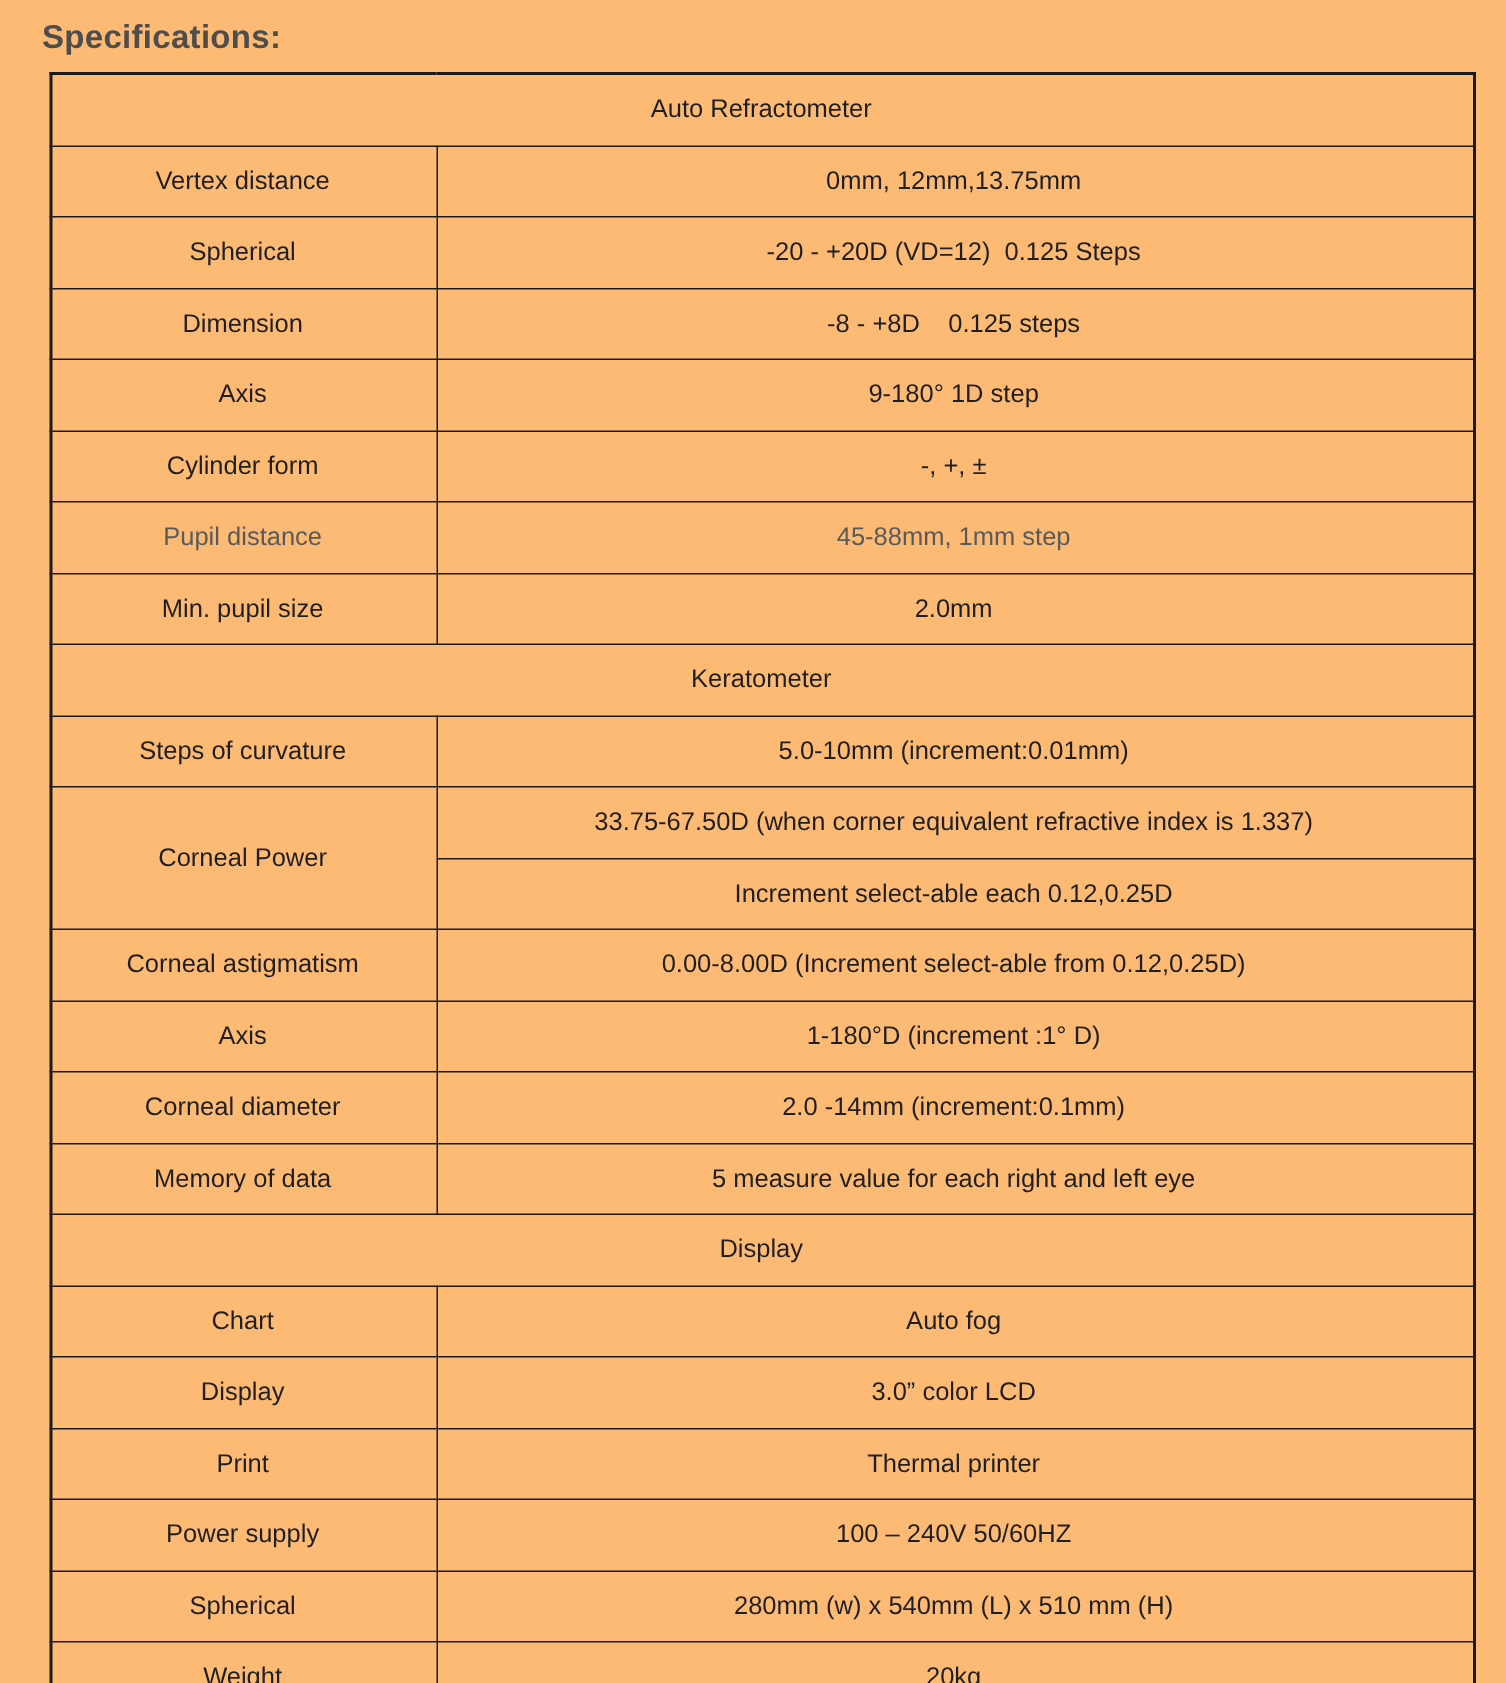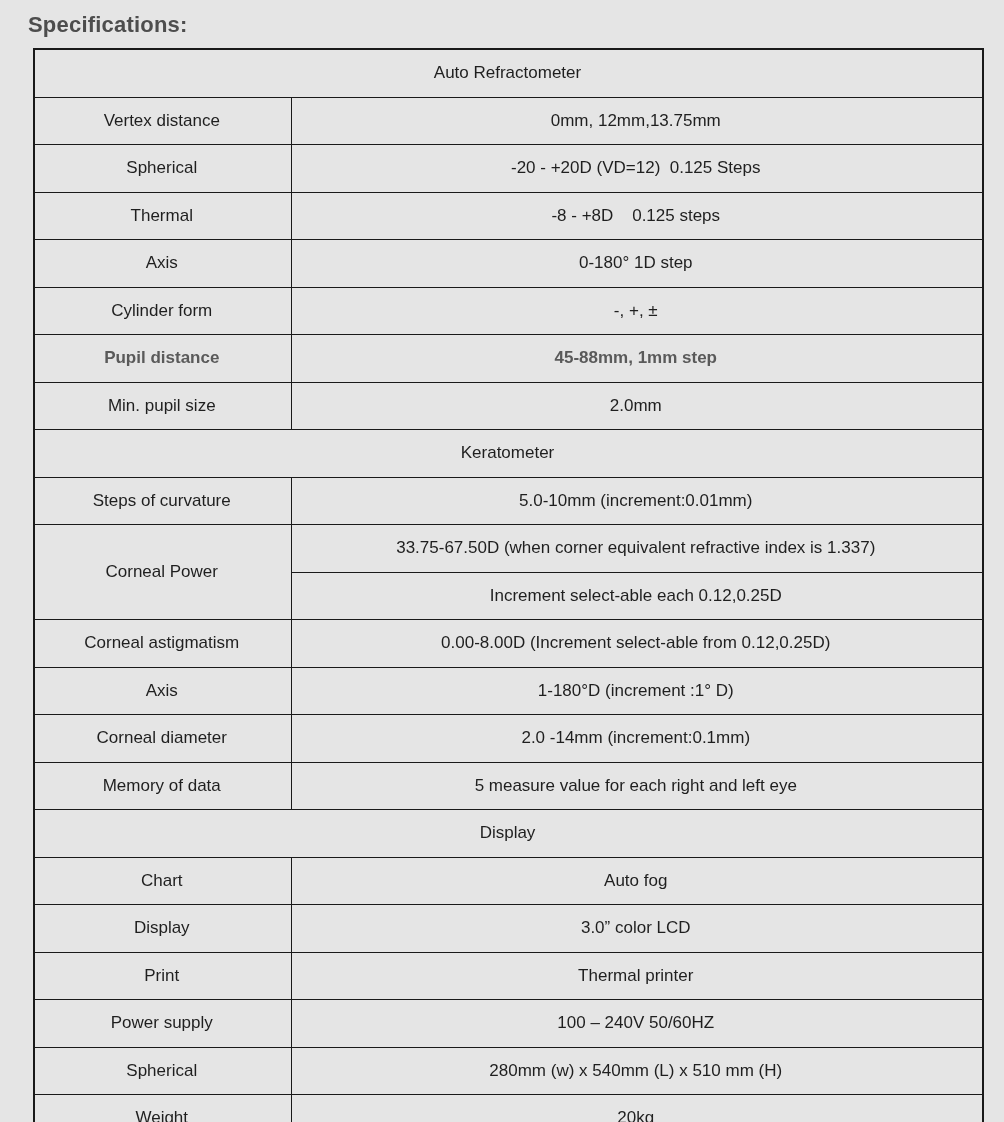--- a/index.html
+++ b/index.html
@@ -4,21 +4,21 @@
 <style>
   html, body {
     margin: 0;
     padding: 0;
     background: #ffffff;
   }
   .canvas {
     position: relative;
     width: 1004px;
     height: 1122px;
-    background: #e5e5e5;
+    background: #fdba74;
     font-family: "Liberation Sans", "DejaVu Sans", sans-serif;
     color: #1f1f1f;
     overflow: hidden;
   }
   .page-heading {
     position: absolute;
     left: 28px;
     top: 11px;
     margin: 0;
     font-size: 22px;
@@ -51,21 +51,20 @@
   td.section-header {
     text-align: center;
     border-left: 2px solid #1a1a1a;
     border-right: 2px solid #1a1a1a;
   }
   table.spec-table {
     border: 2px solid #1a1a1a;
   }
   tr.muted td {
     color: #5a5a5a;
-    font-weight: bold;
   }
 </style>
 </head>
 <body>
 
 <div class="canvas">
 
   <h2 class="page-heading">Specifications:</h2>
 
   <table class="spec-table">
@@ -80,26 +79,26 @@
       </tr>
       <tr>
         <td>Vertex distance</td>
         <td>0mm, 12mm,13.75mm</td>
       </tr>
       <tr>
         <td>Spherical</td>
         <td>-20 - +20D (VD=12)  0.125 Steps</td>
       </tr>
       <tr>
-        <td>Thermal</td>
+        <td>Dimension</td>
         <td>-8 - +8D    0.125 steps</td>
       </tr>
       <tr>
         <td>Axis</td>
-        <td>0-180° 1D step</td>
+        <td>9-180° 1D step</td>
       </tr>
       <tr>
         <td>Cylinder form</td>
         <td>-, +, ±</td>
       </tr>
       <tr class="muted">
         <td>Pupil distance</td>
         <td>45-88mm, 1mm step</td>
       </tr>
       <tr>

